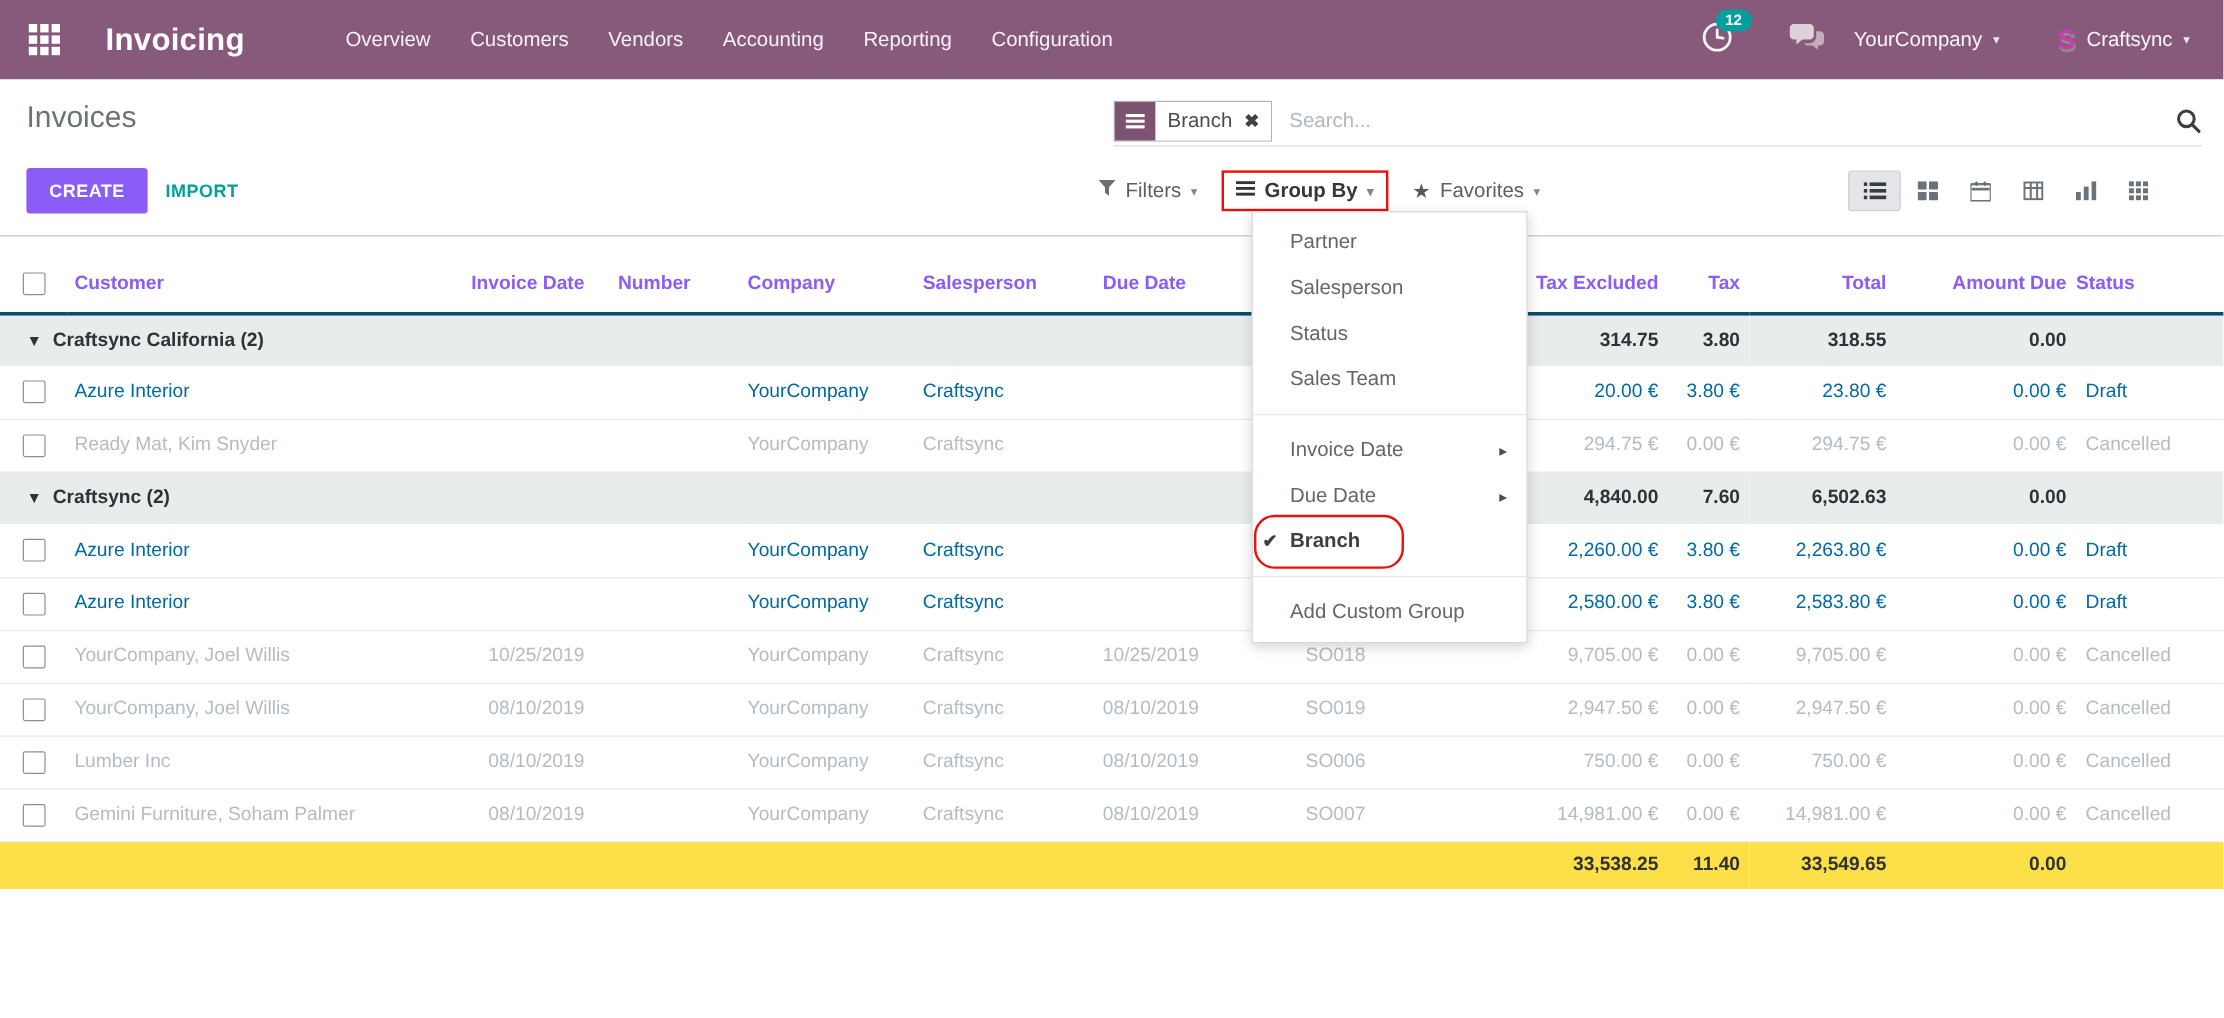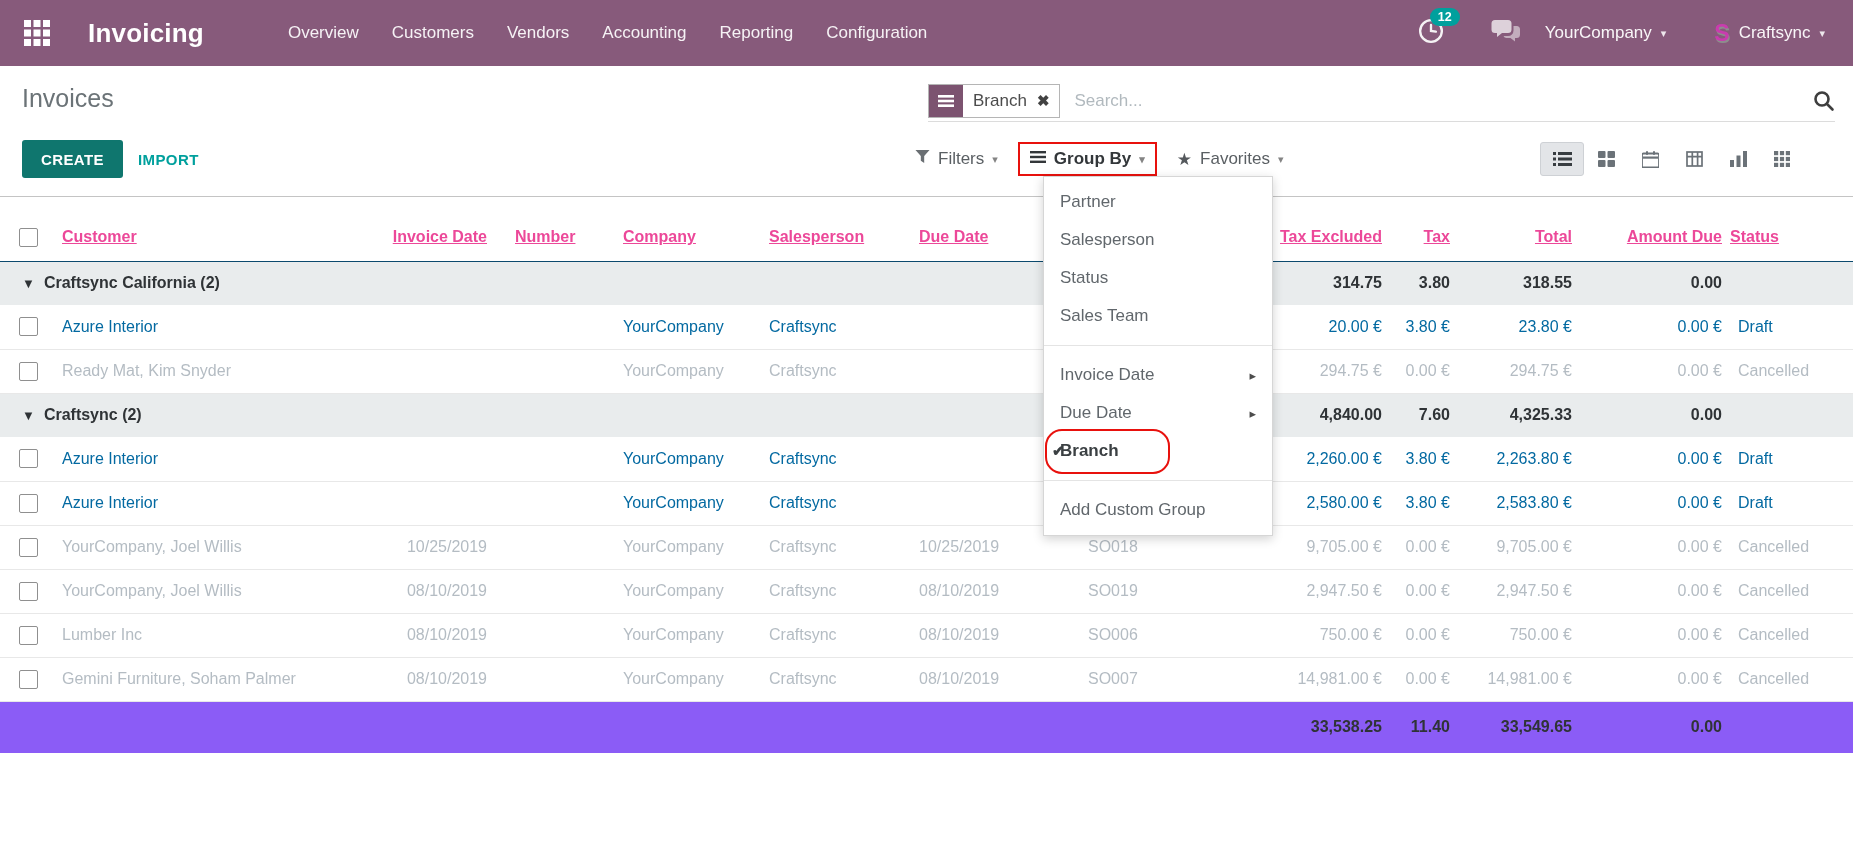--- a/index.html
+++ b/index.html
@@ -24,58 +24,58 @@
   .cp-title { position:absolute; left:22px; top:84px; font-size:25px; font-weight:normal; color:#6b7377; }
   .search-box { position:absolute; left:928px; top:80px; width:907px; height:42px; display:flex; align-items:center; border-bottom:1px solid #dcdcdc; }
   .facet { display:flex; align-items:stretch; height:34px; border:1px solid #b5b5b5; }
   .facet-icon { width:34px; background:#7c5370; display:flex; align-items:center; justify-content:center; }
   .facet-value { display:flex; align-items:center; gap:10px; padding:0 10px; font-size:17px; color:#4c4c4c; background:#fff; }
   .facet-x { font-size:15px; font-weight:bold; color:#424242; cursor:pointer; }
   .search-input { border:none; outline:none; flex:1; margin-left:14px; font-size:17px; font-family:"Liberation Sans",sans-serif; color:#333; }
   .search-input::placeholder { color:#b1b9be; }
   .magnifier { margin-left:auto; display:flex; cursor:pointer; }
 
-  .btn-create { position:absolute; left:22px; top:140px; height:38px; padding:0 19px; background:#0f766e; color:#fff; border:none; font-size:15px; font-weight:bold; letter-spacing:.4px; border-radius:3px; font-family:"Liberation Sans",sans-serif; cursor:pointer; }
+  .btn-create { position:absolute; left:22px; top:140px; height:38px; padding:0 19px; background:#8b5cf6; color:#fff; border:none; font-size:15px; font-weight:bold; letter-spacing:.4px; border-radius:3px; font-family:"Liberation Sans",sans-serif; cursor:pointer; }
   .btn-import { position:absolute; left:138px; top:140px; height:38px; background:none; border:none; color:#00A09D; font-size:15px; font-weight:bold; letter-spacing:.4px; font-family:"Liberation Sans",sans-serif; cursor:pointer; }
 
   .filter-bar { position:absolute; left:915px; top:140px; height:38px; display:flex; align-items:center; gap:20px; font-size:17px; color:#5a5f63; }
   .fb-item { display:flex; align-items:center; gap:8px; cursor:pointer; white-space:nowrap; }
   .fb-item .caret { color:#777; }
   .annotation-box { border:2.5px solid #e8110d; padding:5px 10px; color:#33373a; font-weight:bold; }
 
   .view-switcher { position:absolute; left:1540px; top:142px; display:flex; align-items:center; }
   .vs-btn { width:44px; height:34px; display:flex; align-items:center; justify-content:center; cursor:pointer; color:#6b7278; }
   .vs-btn.active { background:#e3e5e8; border:1px solid #ced1d5; border-radius:3px; color:#383d41; }
   .cp-divider { position:absolute; left:0; top:196px; width:1853px; border-top:1px solid #c4c4c4; }
 
   
   .dropdown { position:absolute; left:1043px; top:176px; width:230px; background:#fff; border:1px solid #d6d6d6; box-shadow:0 3px 10px rgba(0,0,0,.18); padding:6px 0; z-index:20; }
-  .dd-item { height:38px; display:flex; align-items:center; padding:0 16px 0 16px; font-size:17px; color:#61676c; cursor:pointer; position:relative; }
+  .dd-item { height:38px; display:flex; align-items:center; padding:0 16px 0 31px; font-size:17px; color:#61676c; cursor:pointer; position:relative; }
   .dd-item.checked { font-weight:bold; color:#3b4043; }
   .dd-check { position:absolute; left:8px; font-size:15px; color:#3b4043; }
   .dd-sub { margin-left:auto; font-size:13px; color:#4c4c4c; }
   .dd-divider { border-top:1px solid #e4e4e4; margin:10px 0; }
   .ann-branch { position:absolute; left:1045px; top:429px; width:125px; height:45px; border:2.5px solid #e8110d; border-radius:17px; z-index:30; pointer-events:none; }
 
   
   .table-wrap { position:absolute; left:0; top:214px; width:1853px; }
   table { width:1853px; border-collapse:collapse; table-layout:fixed; font-size:16px; }
-  th { height:47px; font-size:16px; font-weight:bold; color:#ec4899; border-bottom:1px solid #0c4a6e; text-align:left; white-space:nowrap;text-decoration:underline; }
+  th { height:47px; font-size:16px; font-weight:bold; color:#8b5cf6; border-bottom:3px solid #0c4a6e; text-align:left; white-space:nowrap; }
   td { height:44px; white-space:nowrap; overflow:hidden; }
   .al { text-align:left; } .ar { text-align:right; }
   .pl6 { padding-left:6px; } .pl14 { padding-left:14px; } .pl18 { padding-left:18px; } .pl20 { padding-left:20px; } .pl48 { padding-left:48px; } .pr8 { padding-right:8px; }
   .cb-cell { text-align:center; }
   .cbox { width:19px; height:19px; border:1px solid #8f8f8f; border-radius:2px; background:#fff; display:inline-block; vertical-align:middle; cursor:pointer; }
   tr.group-row td { background:#e9eced; font-weight:bold; color:#2f3336; border-top:1px solid #c2410c; }
   .group-caret { font-size:13px; margin:0 9px 0 22px; color:#2f3336; cursor:pointer; }
   tr.data-row { cursor:pointer; }
   tr.data-row td { border-bottom:1px solid #e8e8e8; background:#fff; }
   tr.draft td { color:#0369a1; }
   tr.cancelled td { color:#b4bcc3; }
-  tr.footer-row td { background:#8b5cf6; font-weight:bold; color:#2f3336; border-top:1px solid #d4d8da; height:52px; }
+  tr.footer-row td { background:#fde047; font-weight:bold; color:#2f3336; border-top:1px solid #d4d8da; height:40px; }
   .status-cell { padding-left:8px; }
 </style>
 </head>
 <body>
 
 <div class="navbar">
   <span class="apps">
     <svg width="30" height="30" viewBox="0 0 30 30">
         <g fill="#fff">
           <rect x="2" y="2" width="7" height="7"></rect>
@@ -360,21 +360,21 @@
           <td class="ar pr8">294.75 €</td>
           <td class="ar pr8">0.00 €</td>
           <td class="ar pr8">294.75 €</td>
           <td class="ar pr8">0.00 €</td>
           <td class="al status-cell">Cancelled</td>
         </tr>
         <tr class="group-row">
           <td colspan="8"><span class="group-caret">▼</span>Craftsync (2)</td>
           <td class="ar pr8">4,840.00</td>
           <td class="ar pr8">7.60</td>
-          <td class="ar pr8">4,325.33</td>
+          <td class="ar pr8">6,502.63</td>
           <td class="ar pr8">0.00</td>
           <td></td>
         </tr>
         <tr class="data-row draft">
           <td class="cb-cell"><span class="cbox"></span></td>
           <td class="al pl6">Azure Interior</td>
           <td class="ar pr8"></td>
           <td class="al pl20"></td>
           <td class="al pl18">YourCompany</td>
           <td class="al pl14">Craftsync</td>

